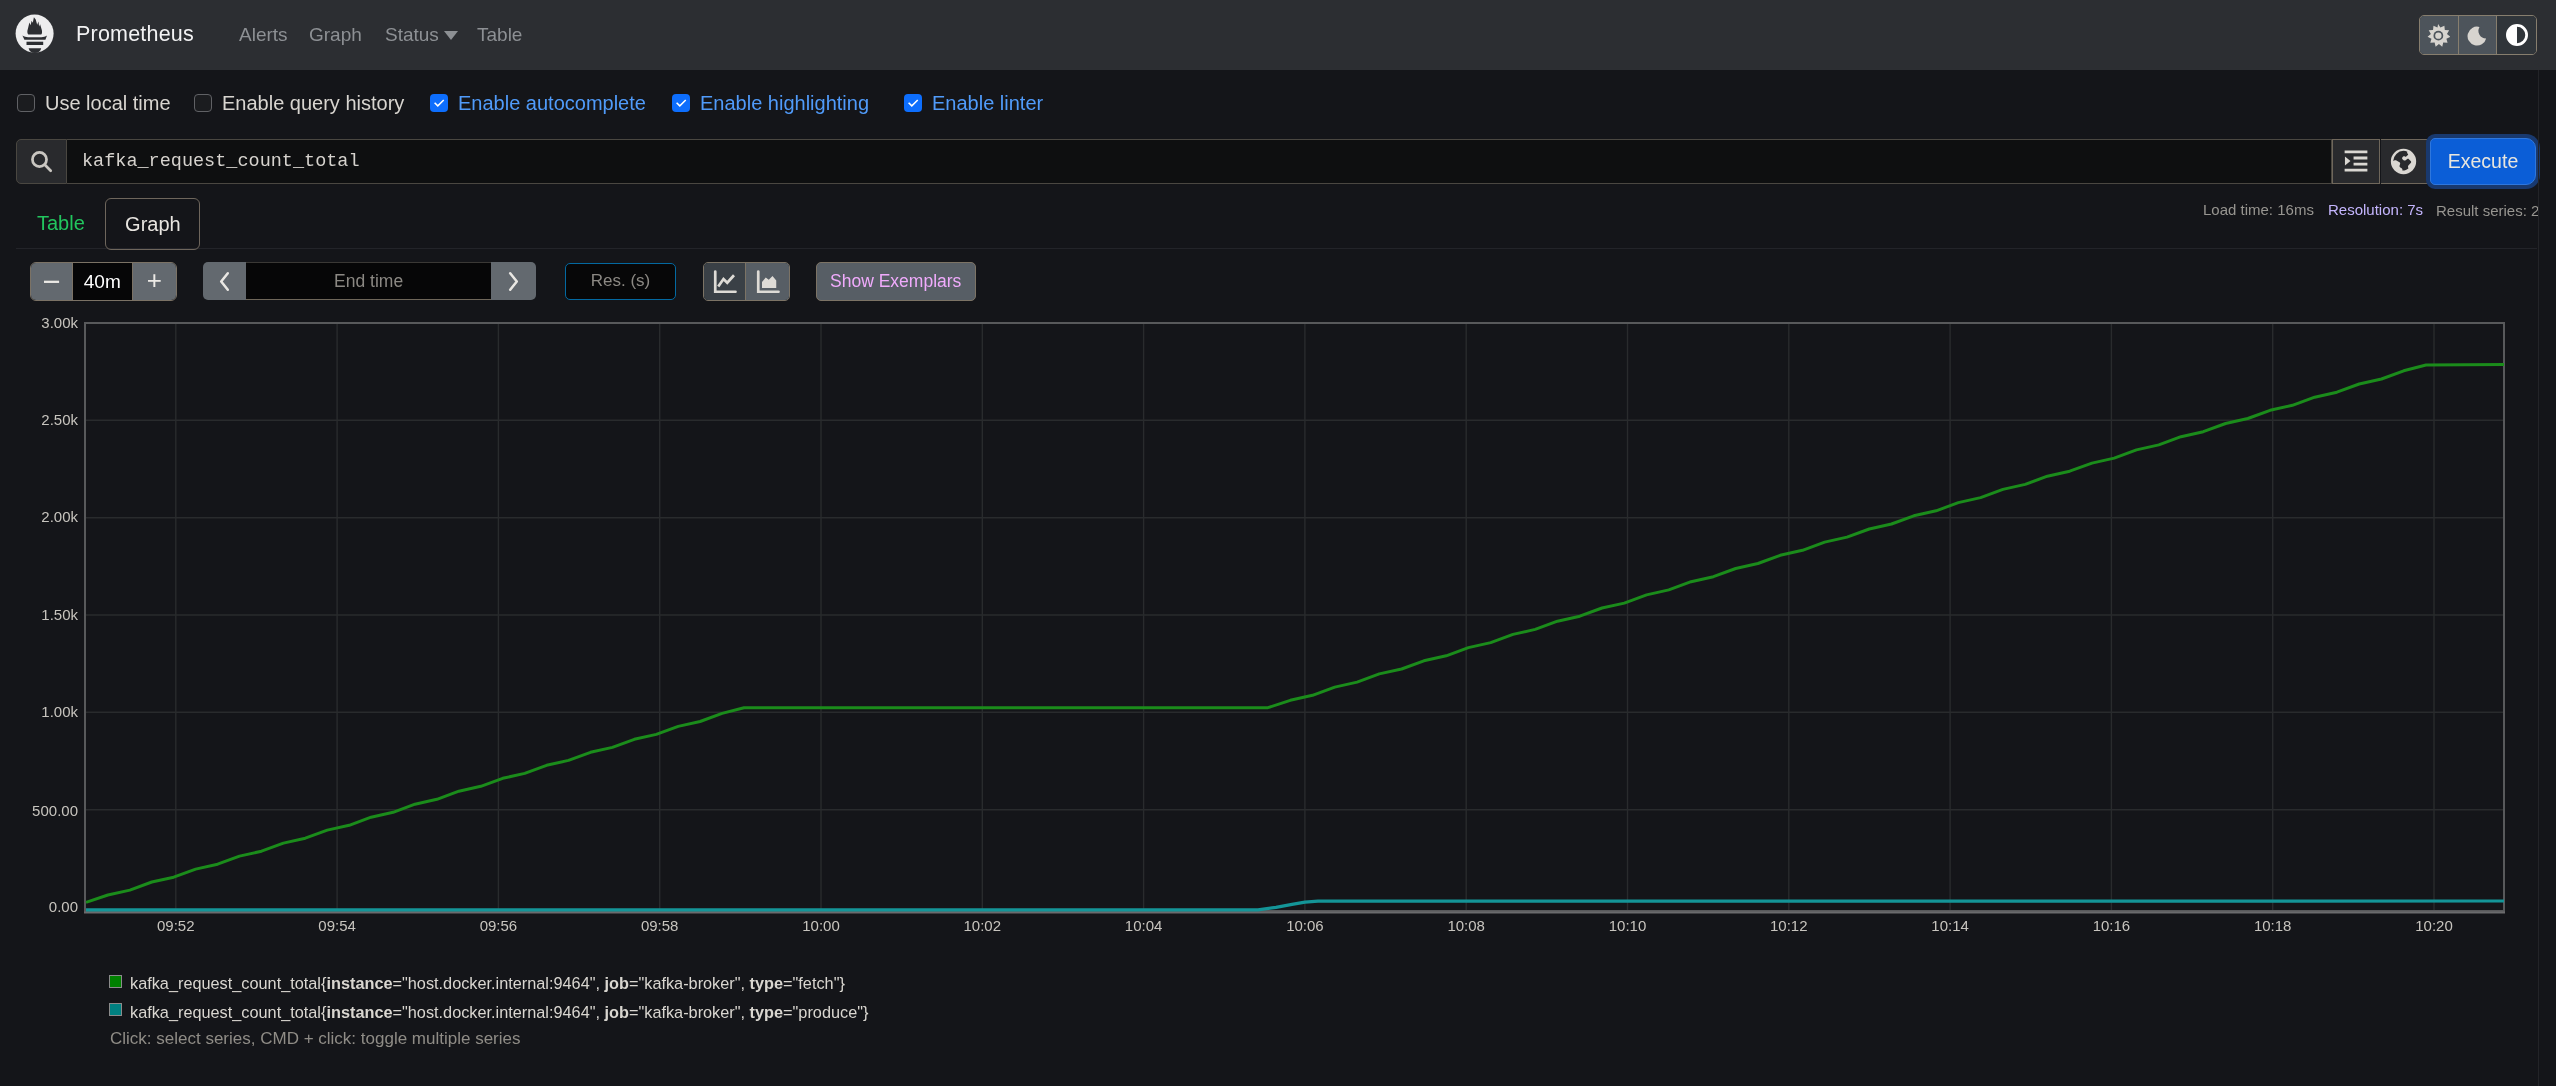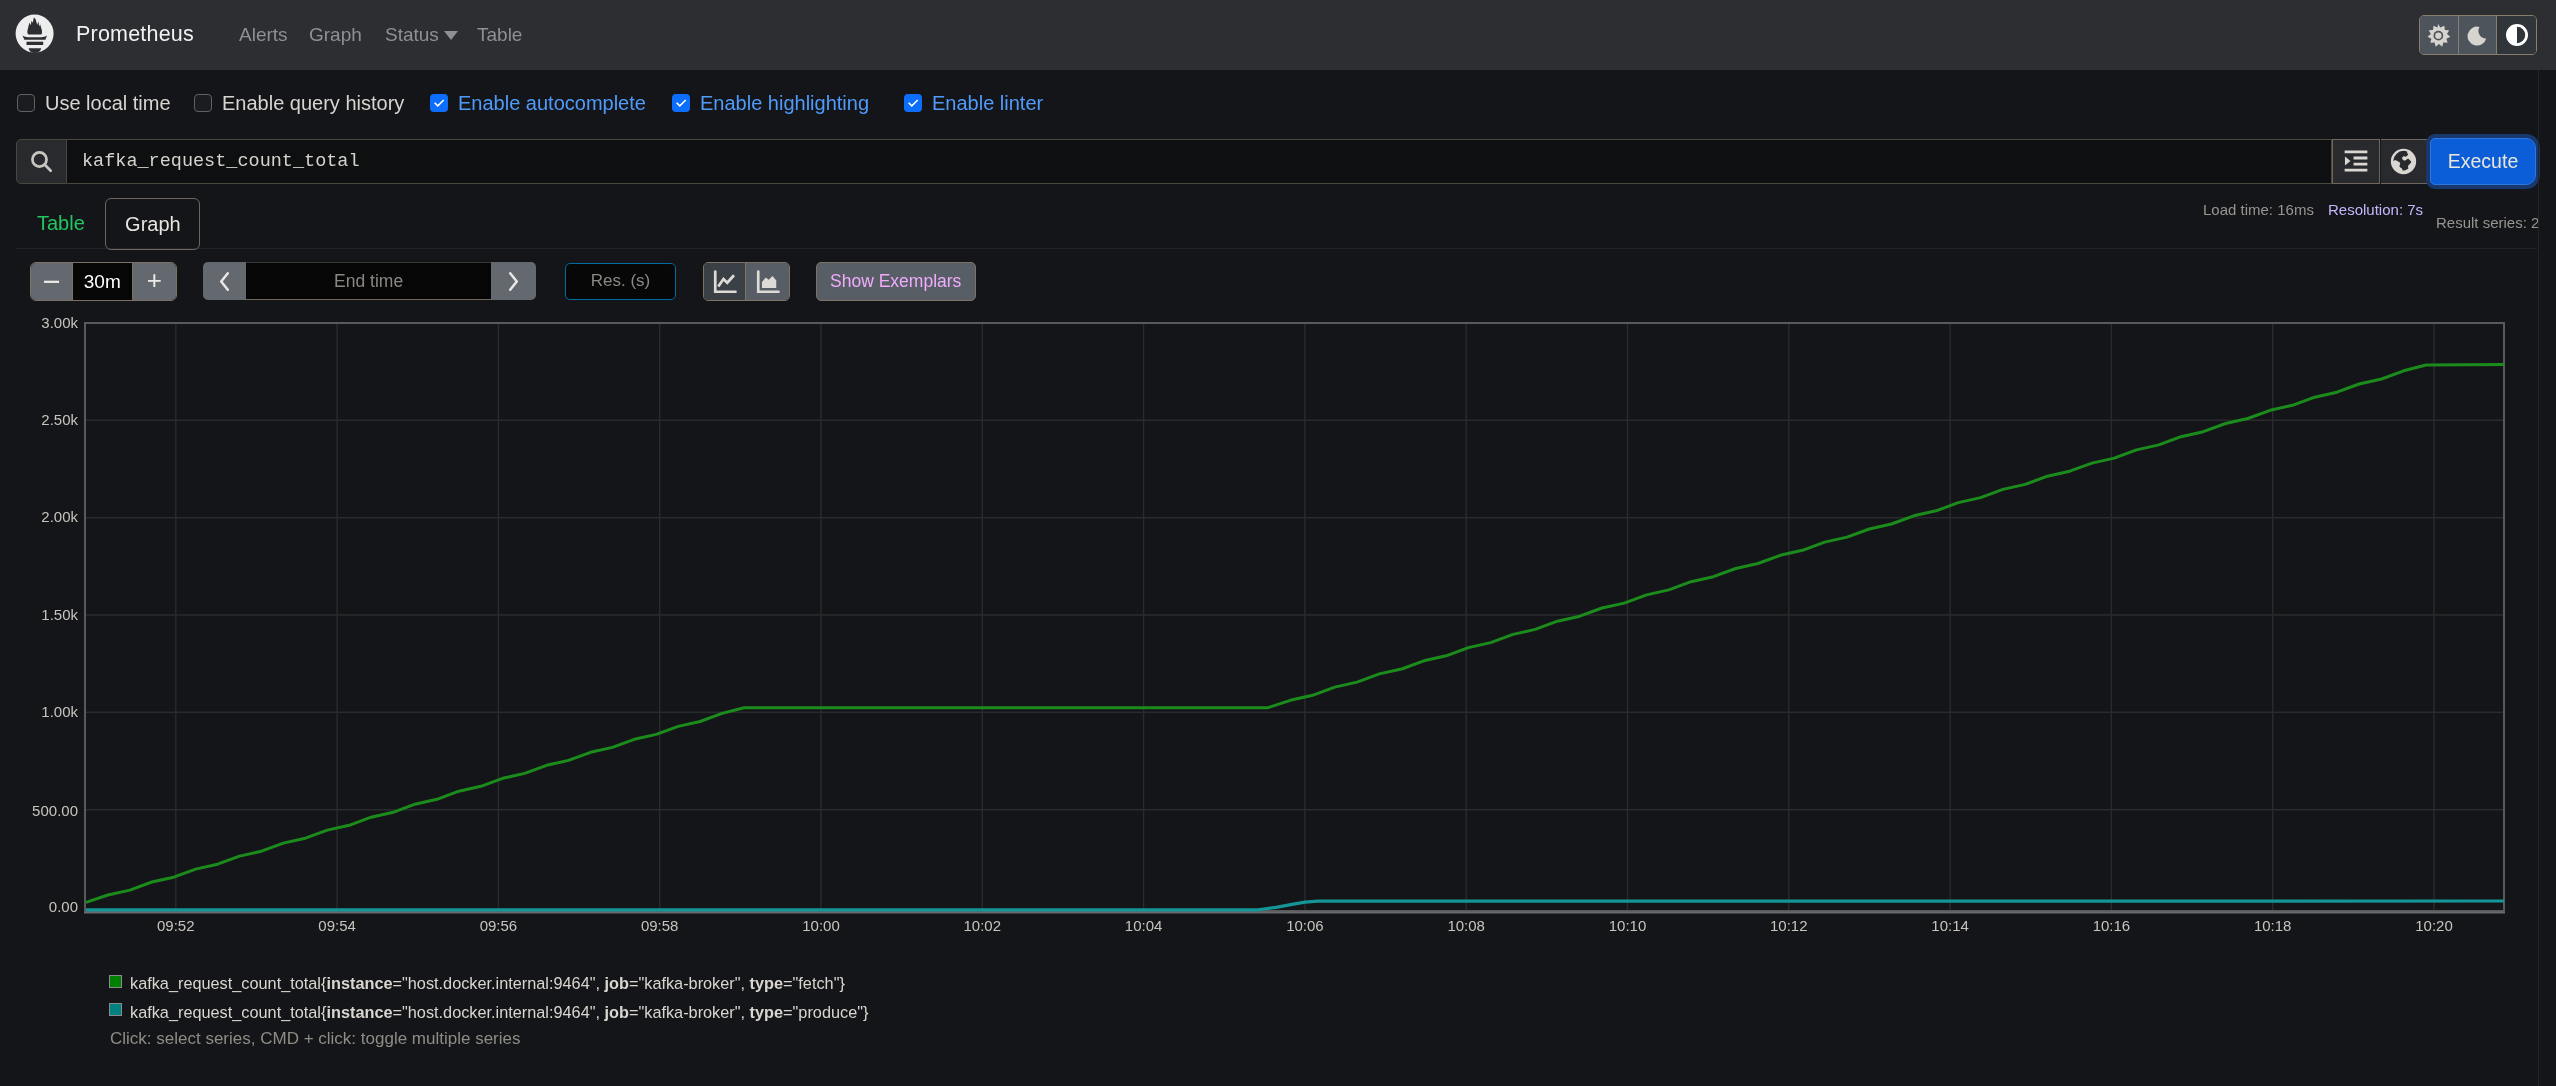--- a/index.html
+++ b/index.html
@@ -87,25 +87,25 @@
     </svg>
   </div>
 <div class="abs ctr" style="left:2430px;top:138px;width:106px;height:46.5px;background:#0b5ed7;border:1.5px solid #2f77dd;border-radius:5px 10px 10px 5px;box-shadow:0 0 0 4px #19396e;font-size:19.5px;color:#e9e6de">Execute</div>
 
 <div class="abs" style="left:16px;top:248px;width:2521px;height:1px;background:#232429"></div>
 <div class="abs" style="left:37px;top:223px;transform:translateY(-50%);font-size:20px;color:#22c55e">Table</div>
 <div class="abs ctr" style="left:105.4px;top:198px;width:95px;height:52px;border:1px solid #6e665c;border-radius:6px;font-size:20px;color:#e8e5e0">Graph</div>
 
 <div class="abs" style="left:2203px;top:209px;transform:translateY(-50%);font-size:15px;color:#979590">Load time: 16ms</div>
 <div class="abs" style="left:2328px;top:209px;transform:translateY(-50%);font-size:15px;color:#c4b5fd">Resolution: 7s</div>
-<div class="abs" style="left:2436px;top:222px;transform:translateY(-50%);font-size:15px;color:#979590">Result series: 2</div>
+<div class="abs" style="left:2436px;top:210px;transform:translateY(-50%);font-size:15px;color:#979590">Result series: 2</div>
 
 <div class="abs" style="left:30px;top:262px;height:39px;display:flex;border:1px solid #7b7265;border-radius:6px;overflow:hidden">
   <div class="ctr" style="width:41.5px;background:#63696f;color:#eceae6;font-size:31px;font-weight:300;border-right:1px solid #7b7265">−</div>
-  <div class="ctr" style="width:59.5px;background:#060607;color:#fff;font-size:19px">30m</div>
+  <div class="ctr" style="width:59.5px;background:#060607;color:#fff;font-size:19px">40m</div>
   <div class="ctr" style="width:43.5px;background:#63696f;color:#eceae6;font-size:26px;font-weight:300;border-left:1px solid #7b7265;padding-bottom:2px">+</div>
 </div>
 <div class="abs" style="left:202.8px;top:262.4px;height:38px;display:flex;border-radius:5px;overflow:hidden">
   <div class="ctr" style="width:43.3px;background:#63696f">
       <svg width="11" height="23" viewBox="0 0 10 18">
         <path d="M8 1.5 L2 9 L8 16.5" fill="none" stroke="#e9e7e3" stroke-width="2.3" stroke-linecap="round" stroke-linejoin="round"></path>
       </svg>
     </div>
   <div class="ctr" style="width:245.1px;background:#060607;color:#8b8883;font-size:17.5px;border-bottom:1px solid #6e6659;border-top:1px solid #3a3835">End time</div>
   <div class="ctr" style="width:44.4px;background:#63696f">

